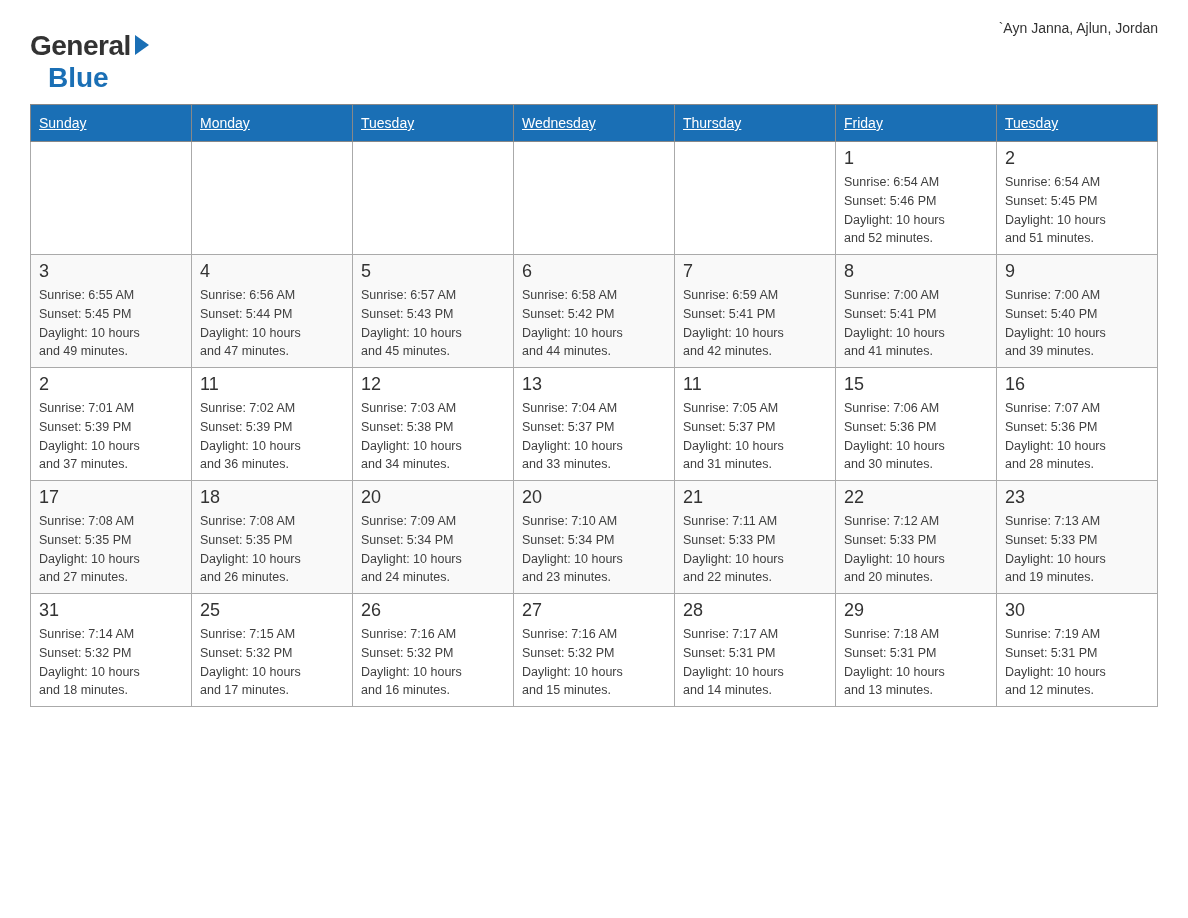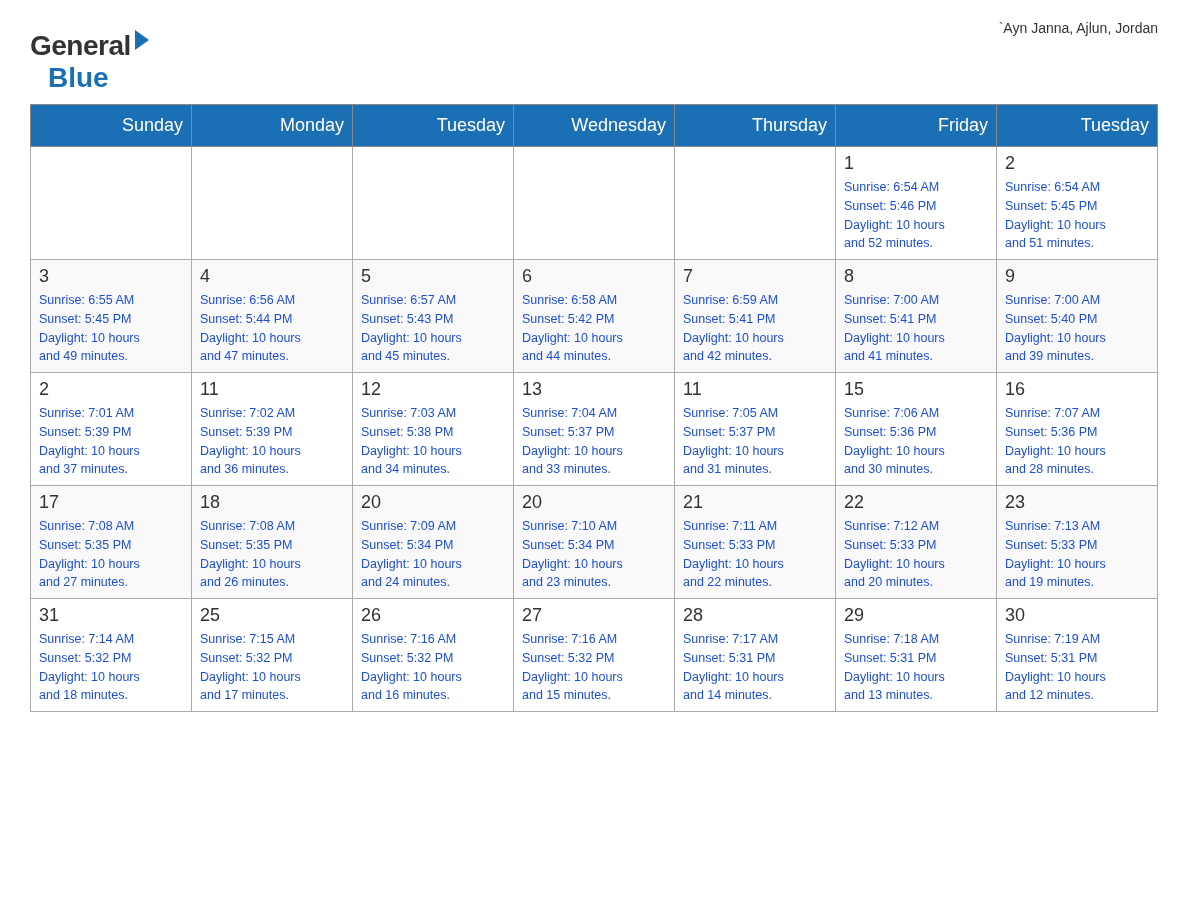--- a/index.html
+++ b/index.html
@@ -62,65 +62,66 @@
       color: #333;
     }
     .calendar {
       width: 100%;
       border-collapse: collapse;
       border: 1px solid #888;
     }
     .calendar th {
       background-color: #1a6fb5;
       color: #fff;
-      font-size: 18px;
+      font-size: 14px;
       font-weight: normal;
       padding: 10px 8px;
       border: 1px solid #888;
-      text-align: right;
+      text-align: left;
+      text-decoration: underline;
     }
     .calendar td {
       border: 1px solid #aaa;
       vertical-align: top;
       padding: 6px 8px;
       width: calc(100% / 7);
       min-height: 110px;
       height: 110px;
     }
     .day-number {
       font-size: 18px;
       color: #333;
       font-weight: normal;
       display: block;
       margin-bottom: 4px;
     }
     .day-info {
       font-size: 12.5px;
-      color: #1d4ed8;
+      color: #404040;
       line-height: 1.5;
     }
     .empty-cell {
       background: #fff;
     }
     tr:nth-child(even) td {
       background: #f9f9f9;
     }
     tr:nth-child(odd) td {
       background: #fff;
     }
     .calendar thead tr th {
       background-color: #1a6fb5;
     }
   </style>
 </head>
 <body>
 
 <div class="header">
   <div class="logo">
-    <div style="display:flex; ">
+    <div style="display:flex; align-items:center;">
       <span class="logo-text-general">General</span>
       <span class="logo-arrow"></span>
     </div>
     <span class="logo-text-blue" style="margin-left:18px;">Blue</span>
   </div>
   <div class="title-block">
     <h2>`Ayn Janna, Ajlun, Jordan</h2>
   </div>
 </div>
 

